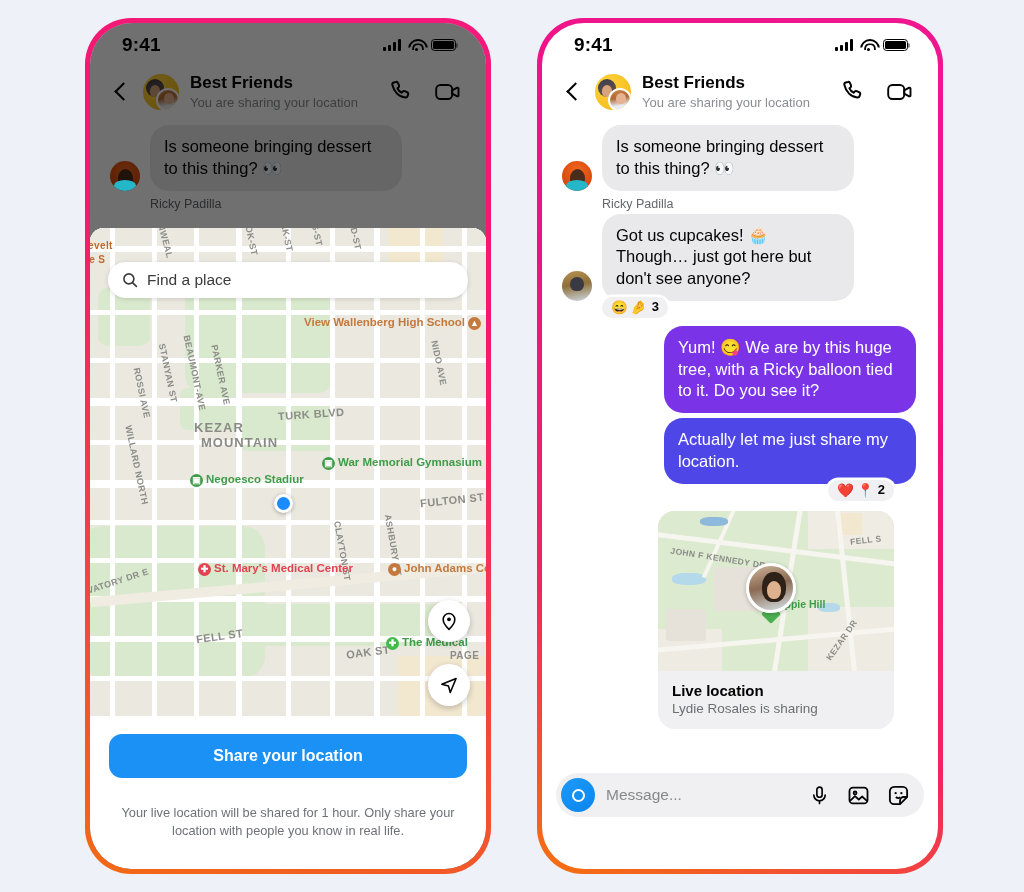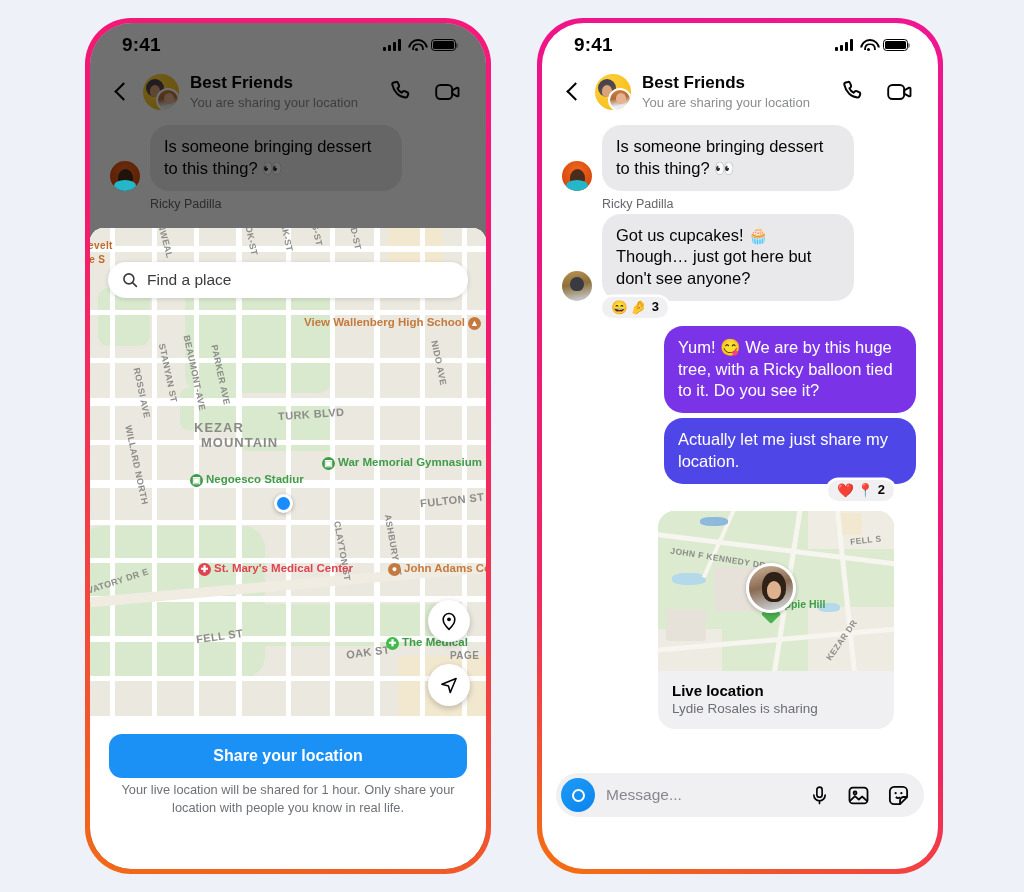--- a/index.html
+++ b/index.html
@@ -136,21 +136,21 @@
   .blue-dot { position:absolute; width:19px;height:19px;border-radius:50%;
     background:#1a8cff; border:3px solid #fff; box-shadow:0 1px 4px rgba(0,0,0,.3); }
   .map-fab { position:absolute; width:42px;height:42px;border-radius:50%;
     background:#fff; box-shadow:0 2px 6px rgba(0,0,0,.22);
     display:flex;align-items:center;justify-content:center; cursor:pointer; }
   .share-area { position:absolute; left:0; right:0; bottom:0; top:488px;
     background:#fff; padding:18px 19px 0; }
   .share-btn { height:44px; border-radius:13px; background:#1b90f5; color:#fff;
     display:flex; align-items:center; justify-content:center;
     font-size:16px; font-weight:700; cursor:pointer; }
-  .share-note { margin-top:3px; text-align:center; font-size:12.8px;
+  .share-note { margin-top:26px; text-align:center; font-size:12.8px;
     color:#6e7177; line-height:1.4; padding:0 8px; }
 
   
   .loc-card { width:236px; margin:8px 22px 0 auto; background:#f0f0f2;
     border-radius:17px; overflow:hidden; }
   .loc-card-map { position:relative; height:160px; overflow:hidden; background:#e7efdc; }
   .card-pin { position:absolute; left:88px; top:52px; width:50px;height:50px;
     border-radius:50%; border:3px solid #fff; overflow:hidden;
     background:linear-gradient(165deg,#cdb39a 0%,#8a6a52 45%,#d8e3ea 100%);
     box-shadow:0 1px 4px rgba(0,0,0,.25); }

